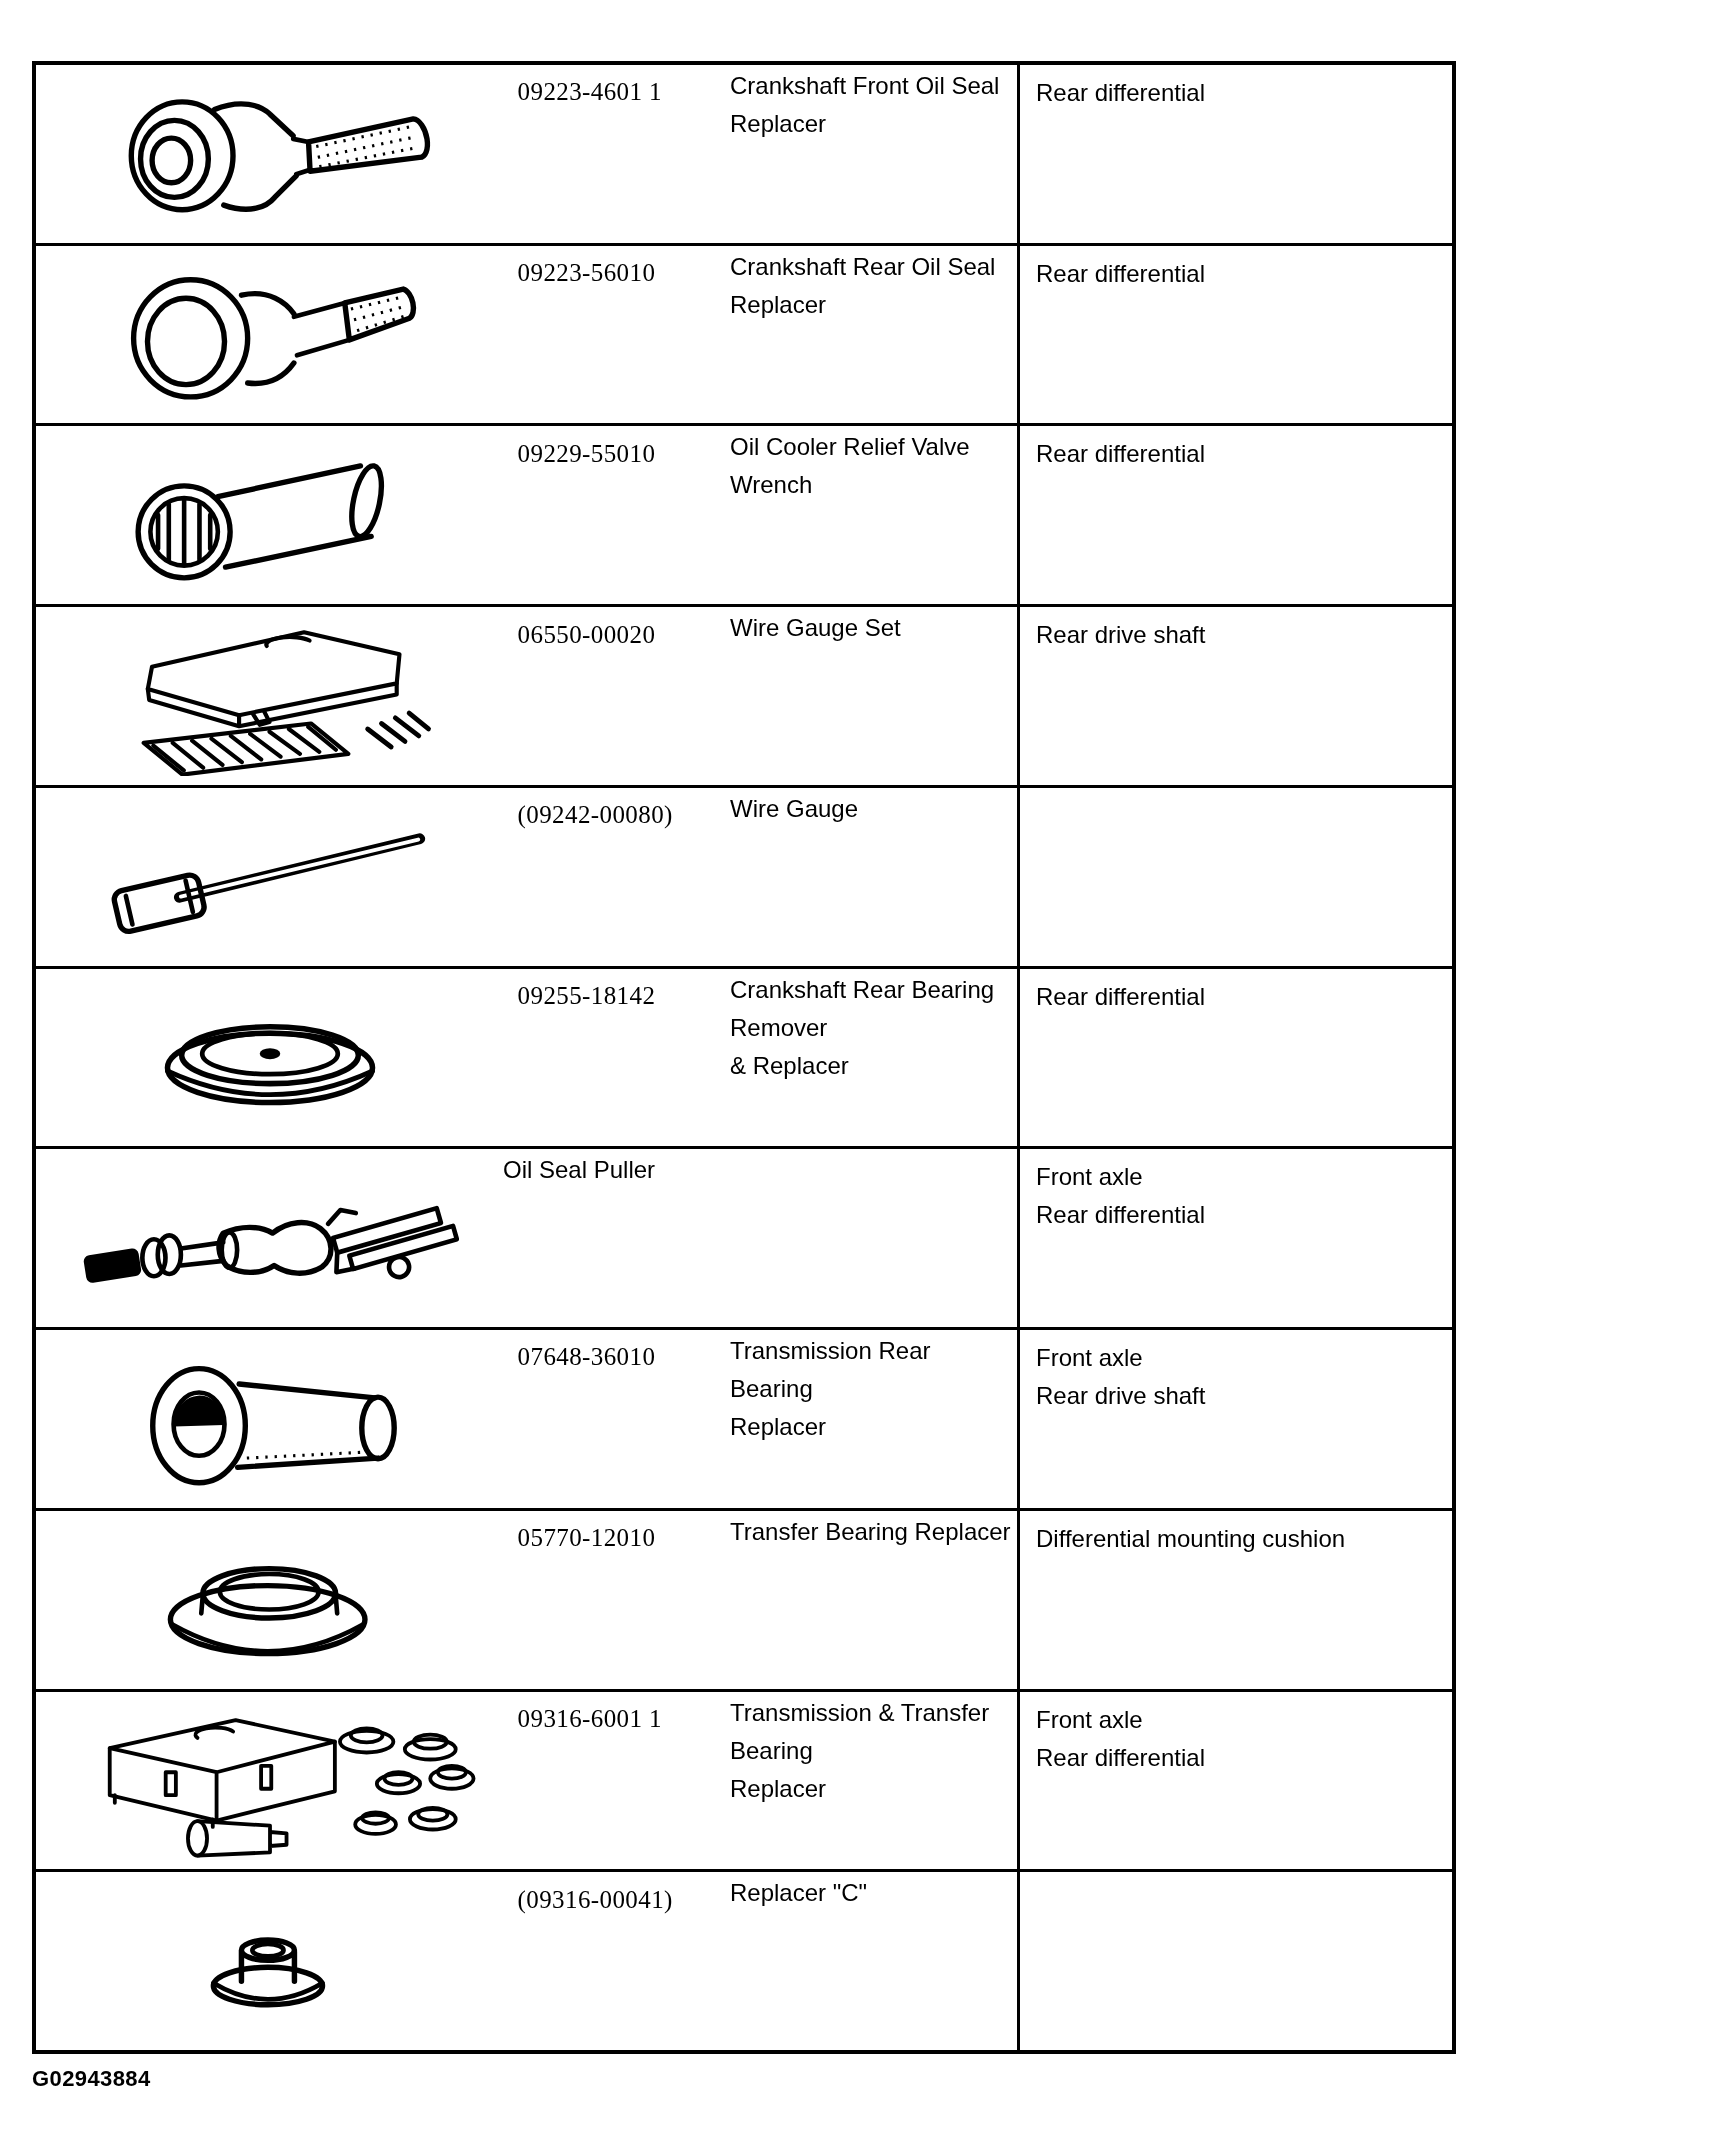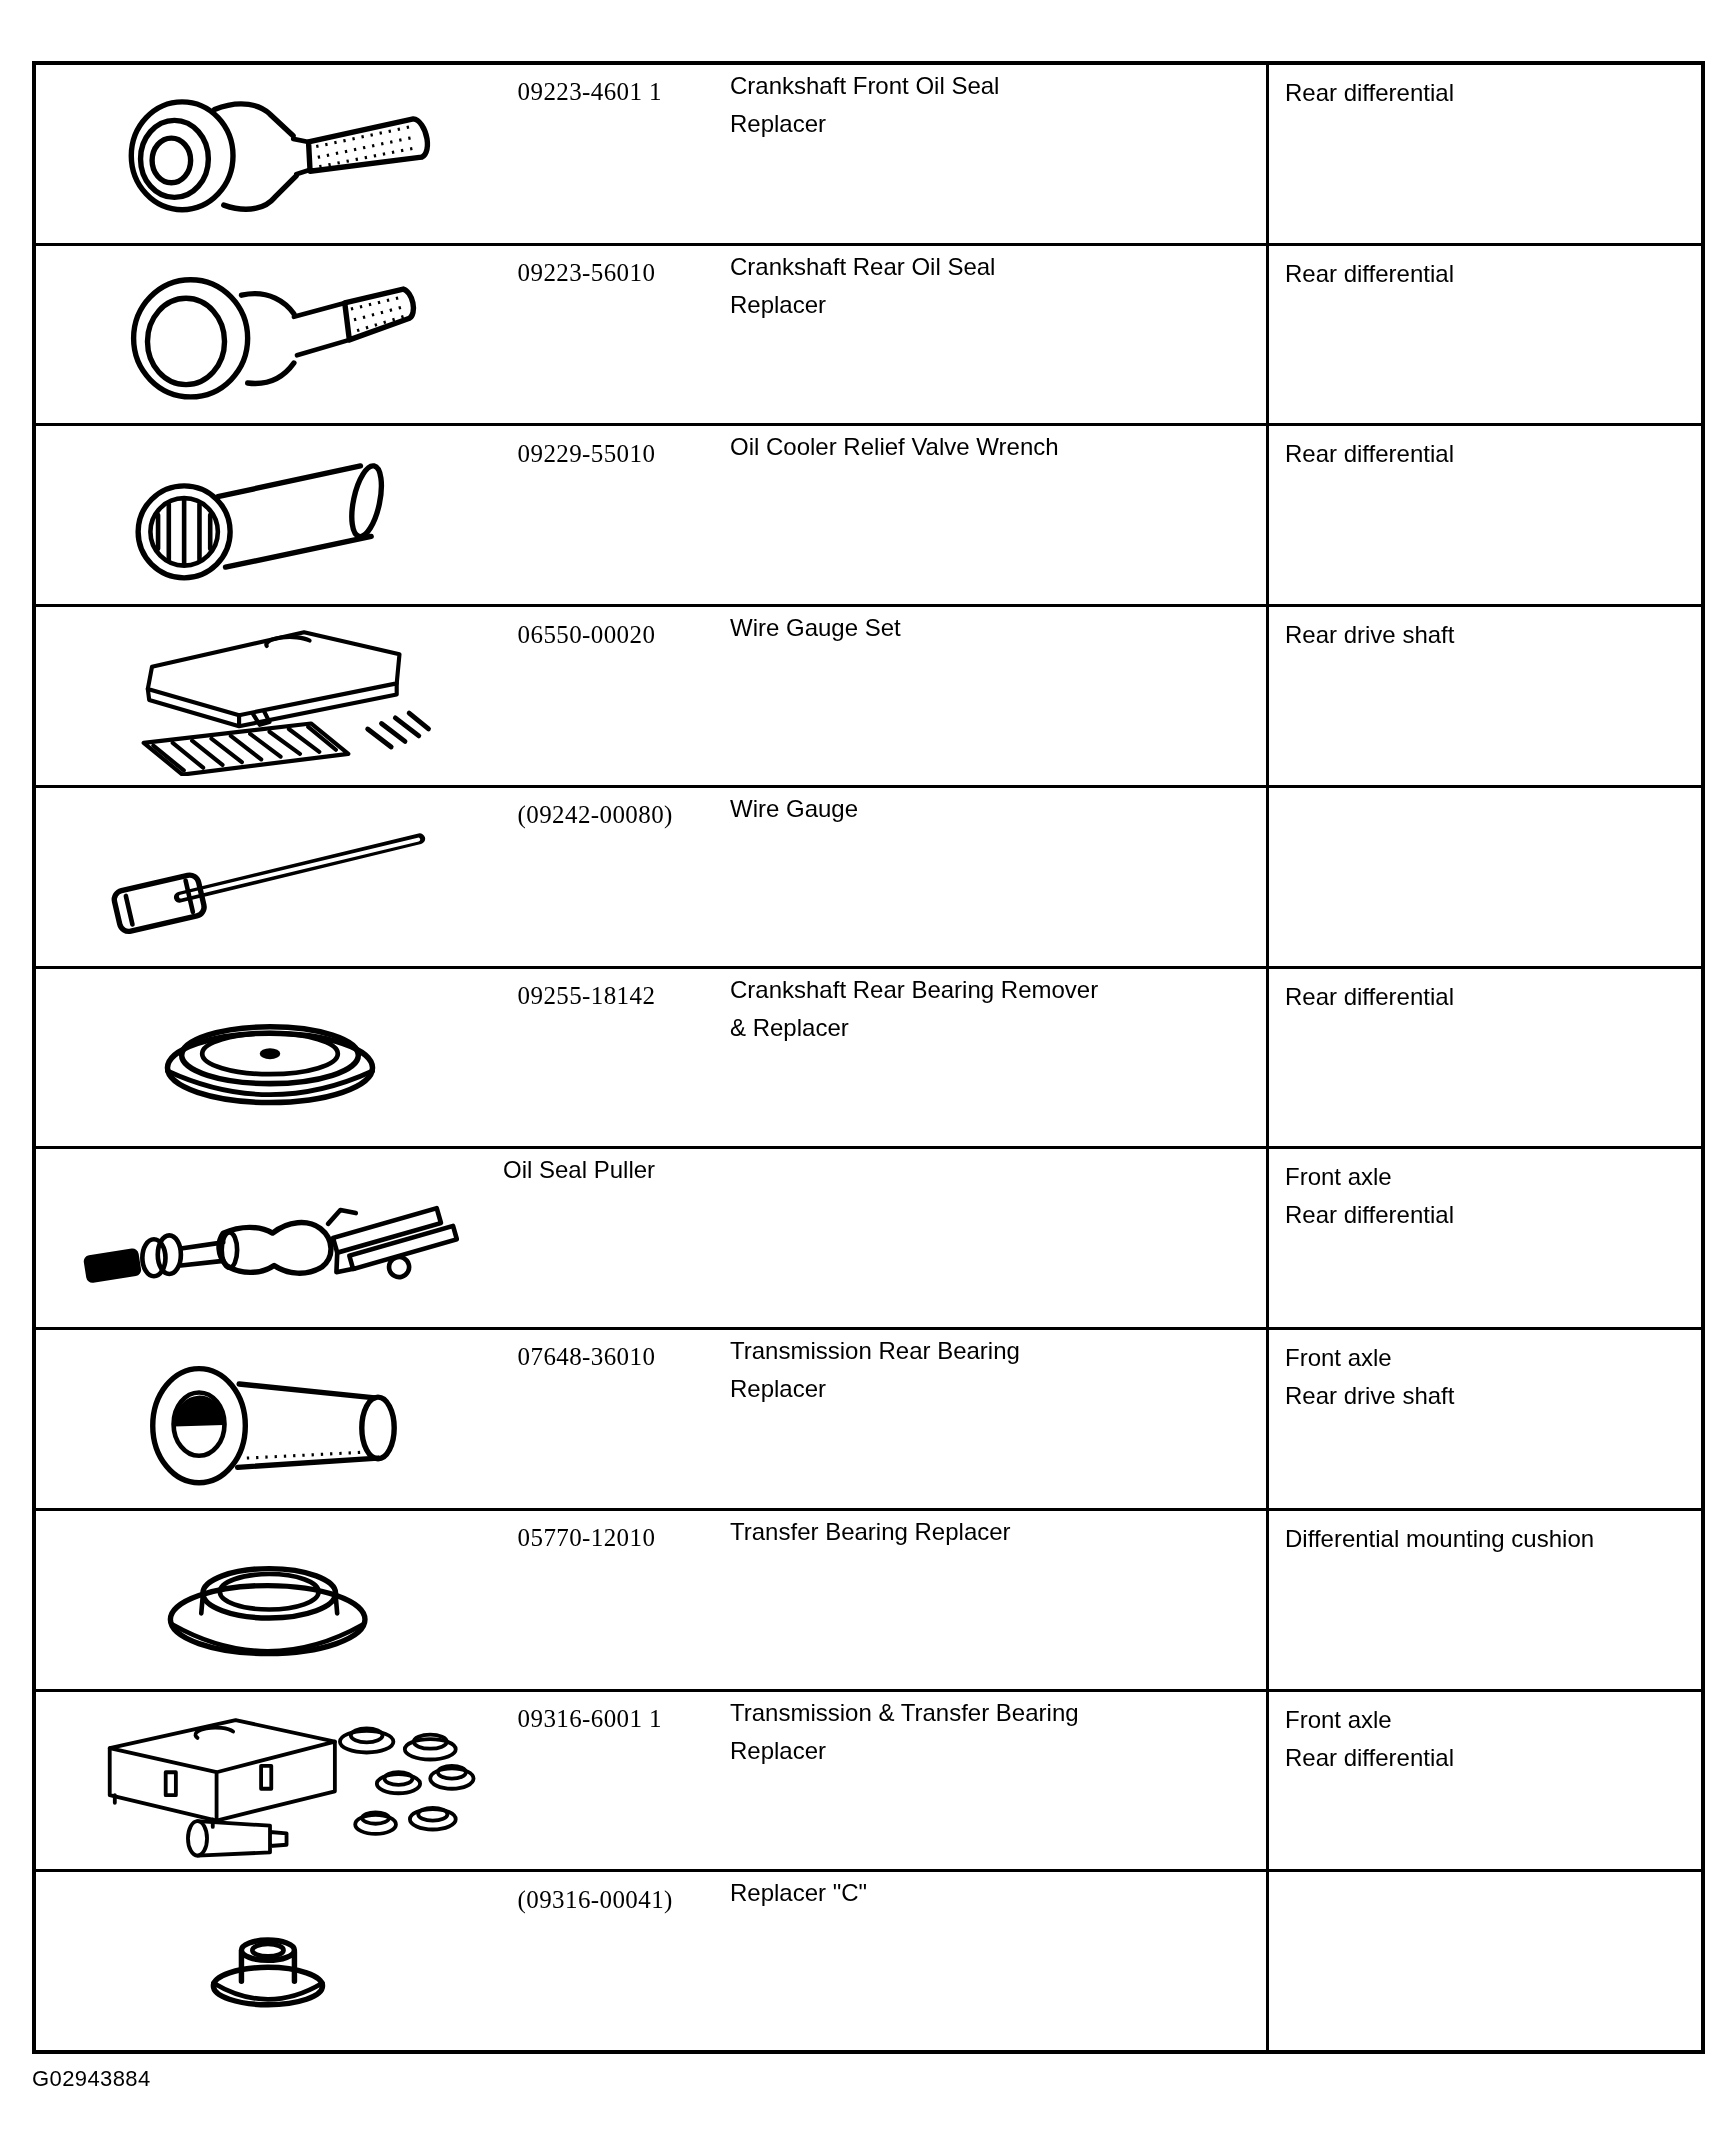--- a/index.html
+++ b/index.html
@@ -4,21 +4,21 @@
 <style>
   html,body { margin:0; padding:0; }
   body {
     width:1722px; height:2151px;
     background:#ffffff; color:#000;
     font-family:"Liberation Sans", sans-serif;
     position:relative;
   }
   .sst-table {
     position:absolute; left:32px; top:61px;
-    width:1673px; height:1993px;
+    width:1424px; height:1993px;
     border:4px solid #000; box-sizing:border-box;
     display:flex; flex-direction:column;
     background:#fff;
   }
   .row { flex:1 1 0; display:flex; border-top:3.2px solid #000; min-height:0; }
   .row:first-child { border-top:none; }
   .cell-illu {
     width:467px; flex:0 0 467px;
     display:flex; align-items:center; justify-content:center;
     overflow:hidden;
@@ -37,21 +37,21 @@
   }
   .cell-app {
     width:435px; flex:0 0 435px; box-sizing:border-box;
     border-left:3.2px solid #000;
     padding:9px 1px 0 16px;
     font-size:24px; line-height:38px;
     white-space:pre-line;
   }
   .figure-id {
     position:absolute; left:32px; top:2066px;
-    font-size:22px; font-weight:400; letter-spacing:0.4px;
+    font-size:22px; font-weight:700; letter-spacing:0.4px;
   }
   svg { display:block; }
   .ln { fill:none; stroke:#000; stroke-width:6; stroke-linecap:round; stroke-linejoin:round; }
   .ln7 { fill:none; stroke:#000; stroke-width:7; stroke-linecap:round; stroke-linejoin:round; }
   .hatch { fill:none; stroke:#000; stroke-width:4; stroke-dasharray:3 9; }
   .solid { fill:#000; stroke:none; }
 </style>
 </head>
 <body>
 

